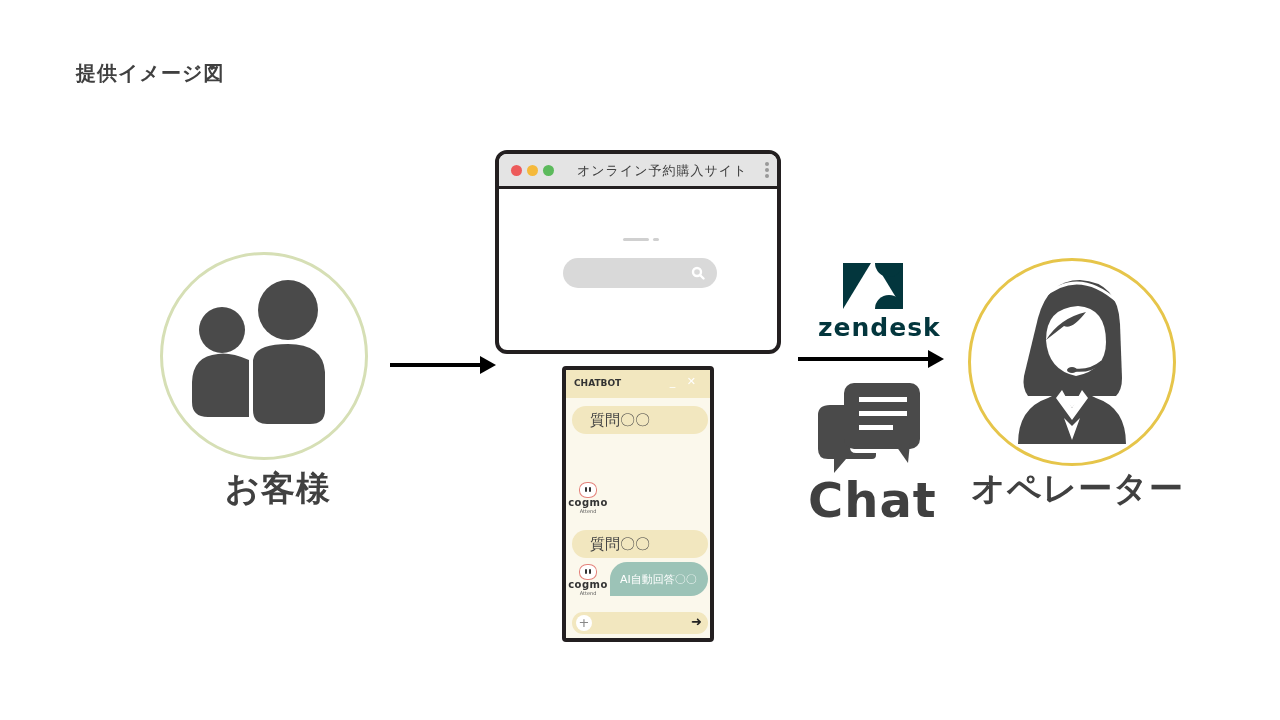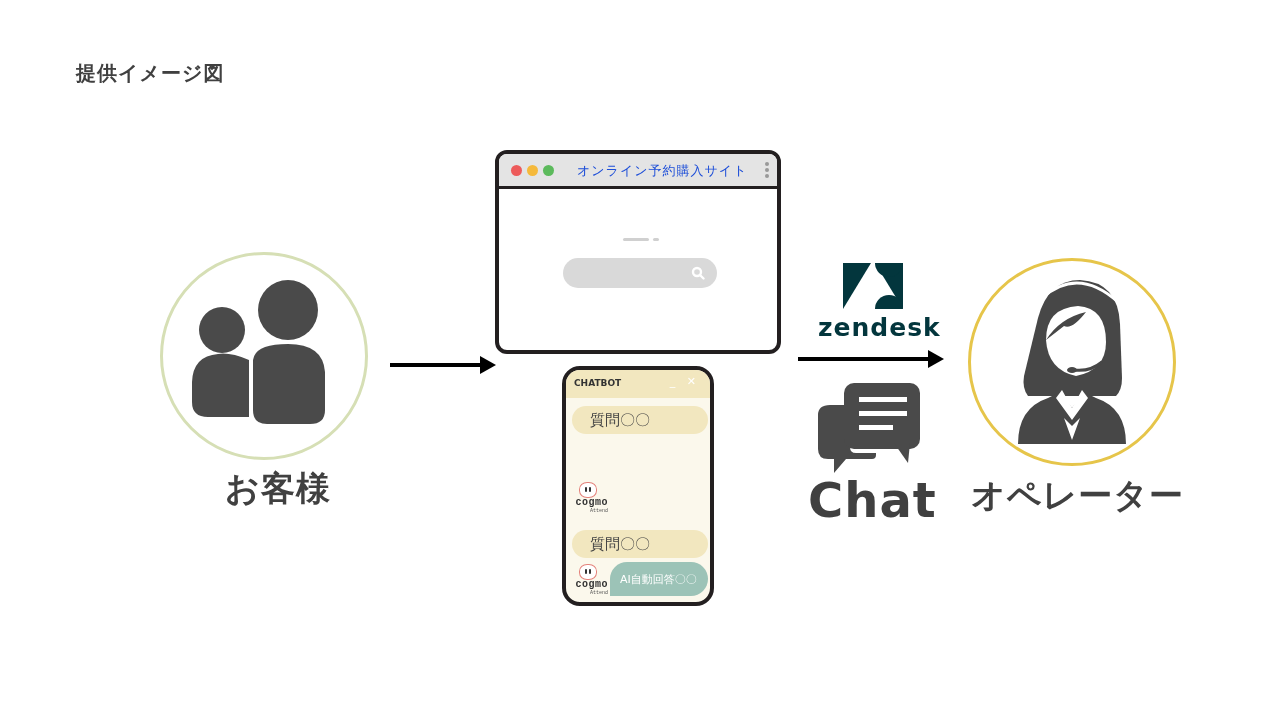--- a/index.html
+++ b/index.html
@@ -4,42 +4,42 @@
 <style>
   html,body{margin:0;padding:0;background:#fff;}
   body{width:1280px;height:720px;position:relative;overflow:hidden;font-family:"DejaVu Sans",sans-serif;color:#404040;}
   .abs{position:absolute;}
   .page-title{left:76px;top:60px;font-size:20px;font-weight:bold;color:#404040;letter-spacing:1px;}
   .circle{border-radius:50%;box-sizing:border-box;background:#fff;}
   .cust-circle{left:160px;top:252px;width:208px;height:208px;border:3px solid #d6dfb5;}
   .op-circle{left:968px;top:258px;width:208px;height:208px;border:3px solid #e6c54a;}
   .big-label{font-size:34px;font-weight:bold;color:#404040;text-align:center;letter-spacing:1px;}
   .cust-label{left:174px;top:466px;width:208px;}
-  .op-label{left:960px;top:466px;width:235px;margin-top:7px;}
+  .op-label{left:960px;top:466px;width:235px;}
   .chat-label{left:808px;top:472px;width:120px;font-size:48px;}
   .arrow{height:4px;background:#000;}
   .arrow::after{content:"";position:absolute;right:-14px;top:-7px;border-left:16px solid #000;border-top:9px solid transparent;border-bottom:9px solid transparent;}
   
   .browser{left:495px;top:150px;width:286px;height:204px;border:4px solid #231f20;border-radius:12px;box-sizing:border-box;background:#fff;overflow:hidden;}
   .browser-bar{height:32px;background:#e4e4e4;border-bottom:3px solid #231f20;position:relative;}
   .dot{position:absolute;top:11px;width:11px;height:11px;border-radius:50%;}
-  .browser-title{position:absolute;left:78px;top:8px;font-size:13px;color:#1d4ed8;letter-spacing:1px;}
+  .browser-title{position:absolute;left:78px;top:8px;font-size:13px;color:#404040;letter-spacing:1px;}
   .kebab{position:absolute;right:8px;top:8px;width:4px;}
   .kebab span{display:block;width:4px;height:4px;border-radius:50%;background:#999;margin-bottom:2px;}
   .dash1{left:124px;top:84px;width:26px;height:3px;background:#d0d0d0;border-radius:2px;}
   .dash2{left:154px;top:84px;width:6px;height:3px;background:#d0d0d0;border-radius:2px;}
   .searchbar{left:64px;top:104px;width:154px;height:30px;background:#d9d9d9;border-radius:15px;}
   
-  .phone{left:562px;top:366px;width:152px;height:240px;border:4px solid #231f20;border-radius:18px;box-sizing:border-box;background:#fbf8ec;overflow:hidden;}
+  .phone{left:562px;top:366px;width:152px;height:276px;border:4px solid #231f20;border-radius:4px;box-sizing:border-box;background:#fbf8ec;overflow:hidden;}
   .phone-head{height:28px;background:#f2e7bf;position:relative;}
   .phone-title{position:absolute;left:8px;top:8px;font-size:9px;font-weight:bold;color:#333;}
   .phone-ctrl{position:absolute;right:10px;top:5px;font-size:11px;color:#fff;letter-spacing:4px;}
   .q-bubble{position:absolute;left:6px;width:136px;height:28px;background:#f2e7bf;border-radius:14px;font-size:15px;color:#444;line-height:28px;text-indent:18px;}
   .a-bubble{position:absolute;background:#9cc3b7;color:#fff;font-size:11px;}
-  .cogmo{position:absolute;left:2px;width:40px;text-align:right;font-family:Liberation Mono, monospace;}
+  .cogmo{position:absolute;left:2px;width:40px;text-align:center;}
   .cogmo-face{width:16px;height:14px;border:1.5px solid #e4837c;border-radius:45%;margin:0 auto;position:relative;background:#fff;}
   .cogmo-face::before,.cogmo-face::after{content:"";position:absolute;top:4px;width:2px;height:5px;background:#333;border-radius:1px;}
   .cogmo-face::before{left:5px;} .cogmo-face::after{left:9px;}
   .cogmo-word{font-size:10px;font-weight:bold;color:#333;line-height:10px;letter-spacing:.5px;}
   .cogmo-sub{font-size:5px;color:#555;line-height:6px;}
   .faq-box{position:absolute;width:16px;height:16px;background:#fff;}
   .faq-line{position:absolute;height:1.5px;background:#fff;width:46px;}
   .input-bar{position:absolute;left:6px;top:242px;width:136px;height:22px;background:#f2e7bf;border-radius:11px;}
   .plus{position:absolute;left:4px;top:3px;width:16px;height:16px;border-radius:50%;background:#fff;color:#888;font-size:13px;line-height:15px;text-align:center;}
   .send{position:absolute;right:6px;top:2px;font-size:13px;color:#222;font-weight:bold;}

